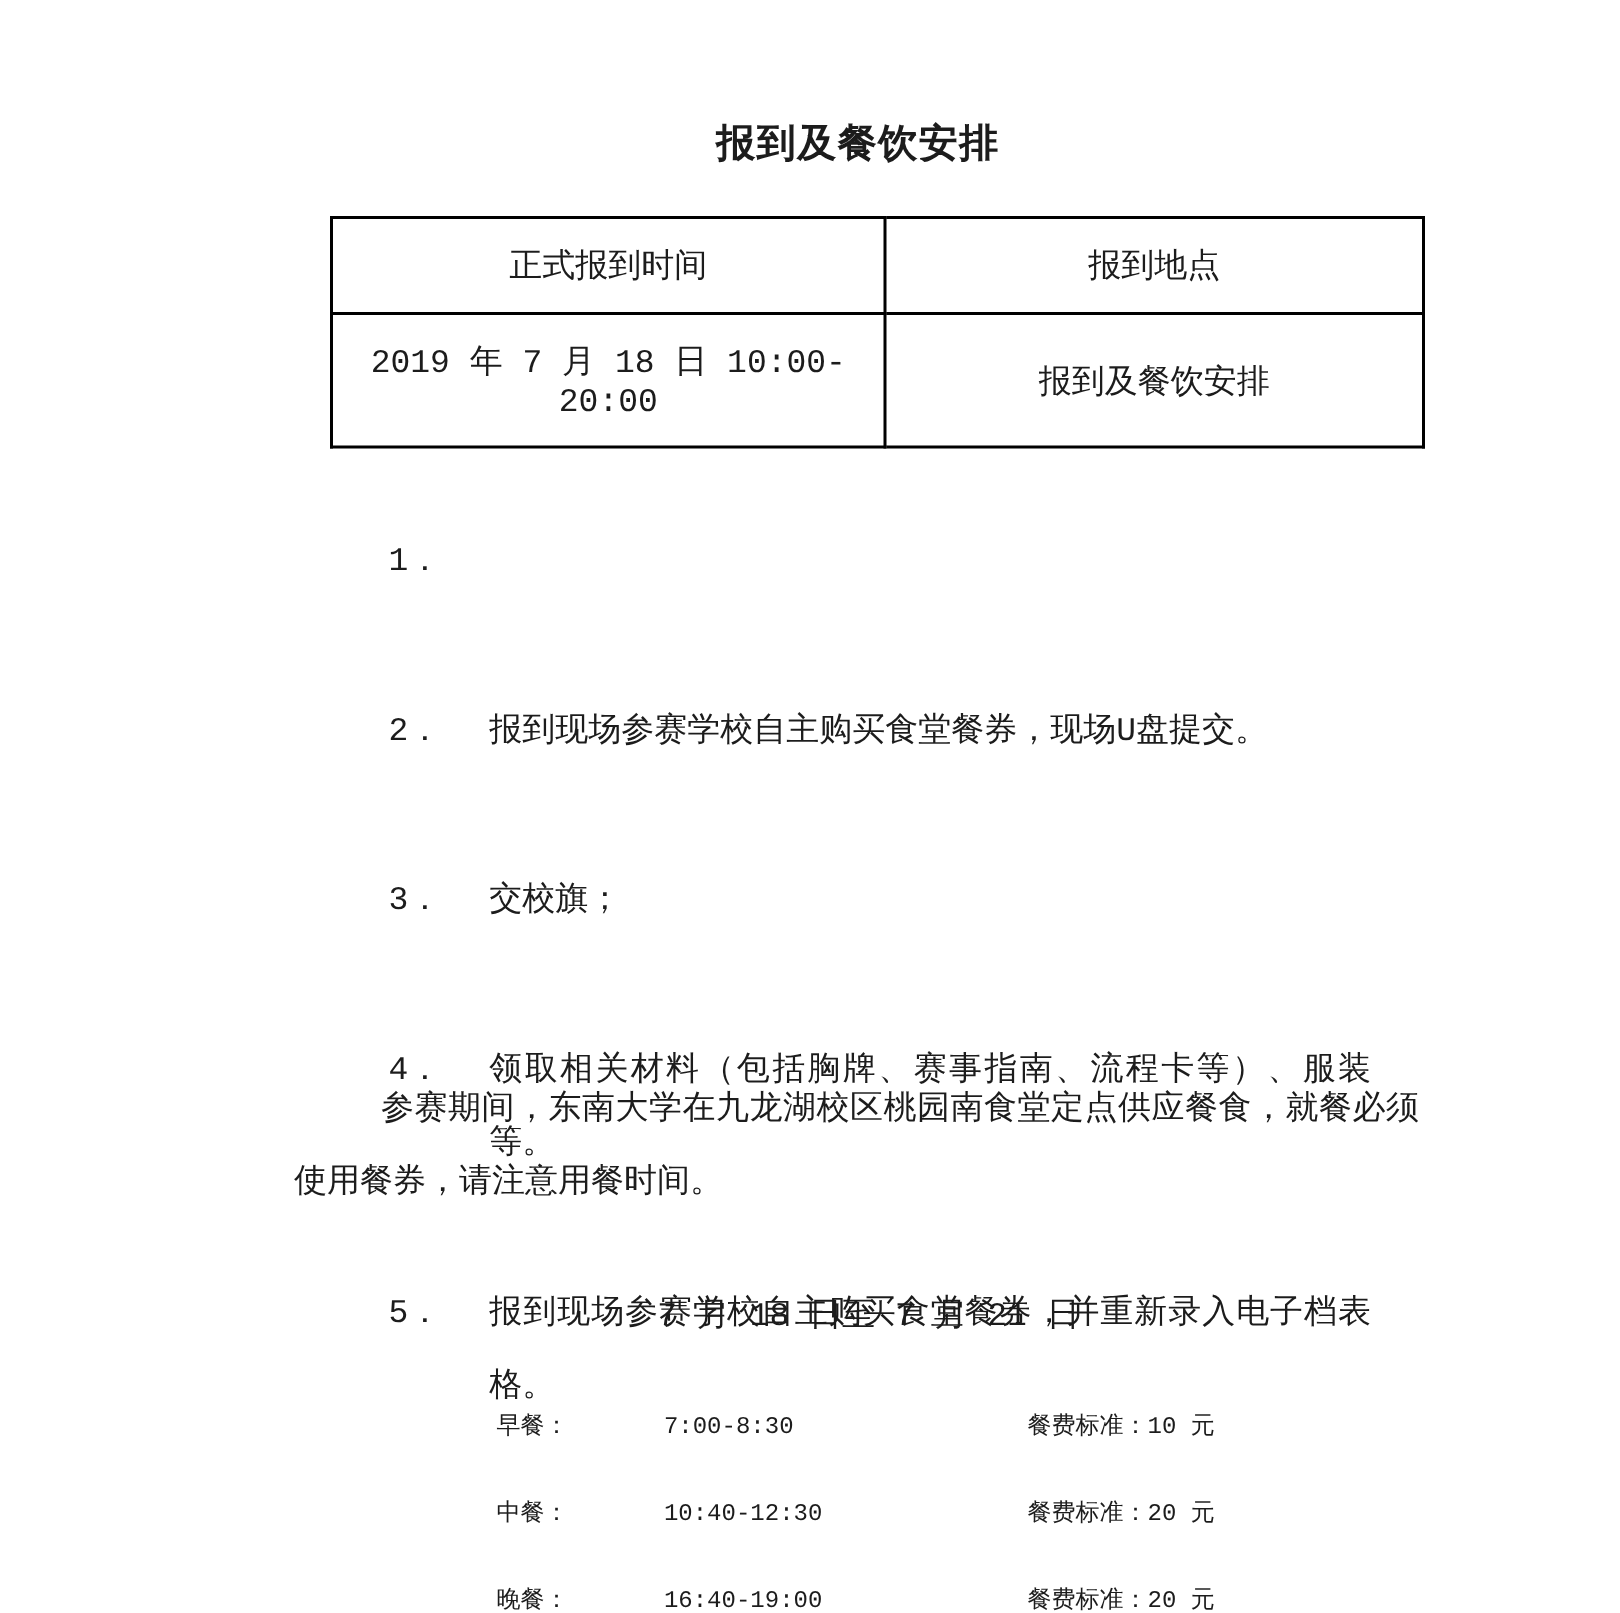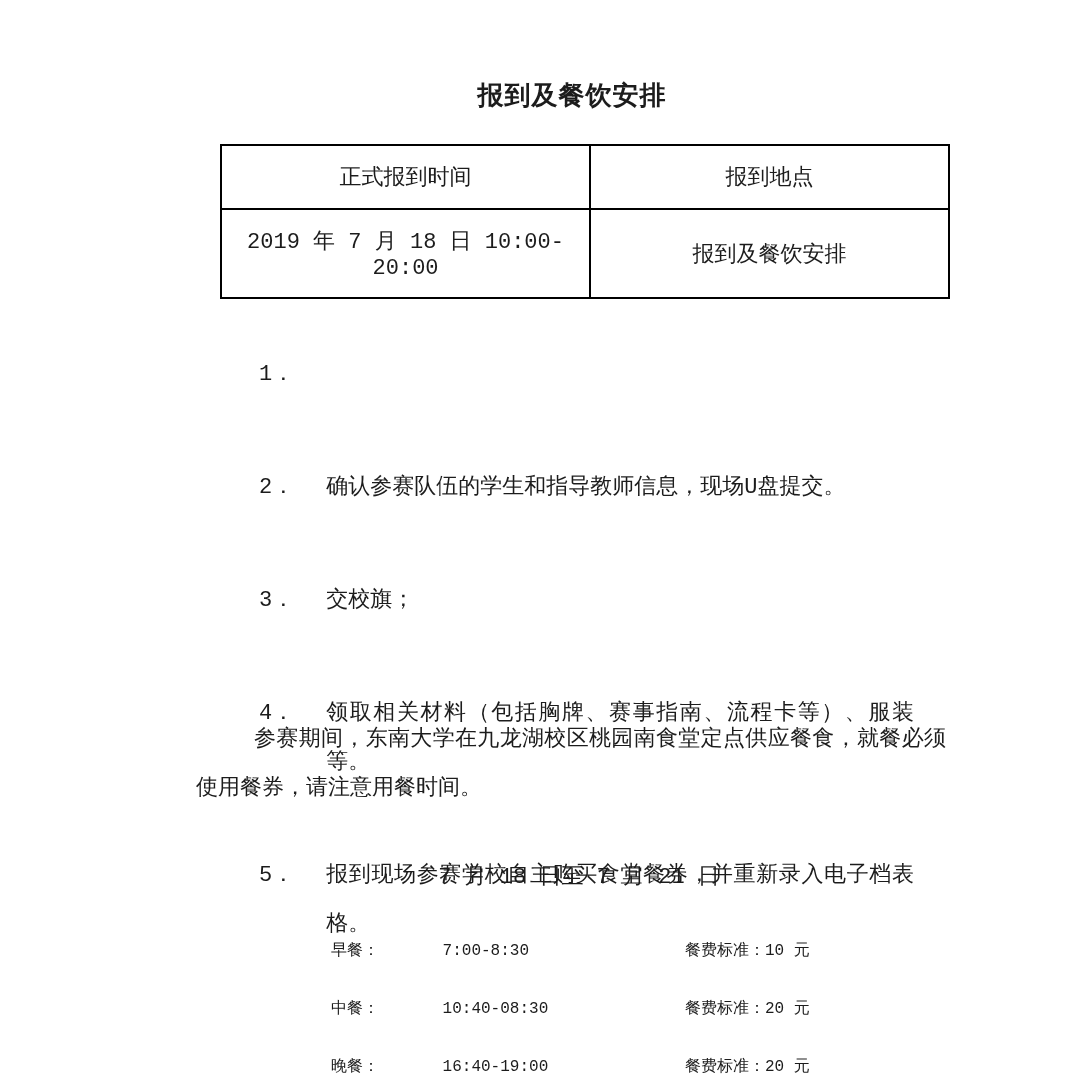--- a/index.html
+++ b/index.html
@@ -87,21 +87,21 @@
       </tr>
     </tbody>
   </table>
 
   <div class="num-list">
     <div class="list-item">
       <span class="list-num">1．</span>
     </div>
     <div class="list-item">
       <span class="list-num">2．</span>
-      <span class="list-text">确认参赛队伍的学生和指导教师信息，现场U盘提交。</span>
+      <span class="list-text">报到现场参赛学校自主购买食堂餐券，现场U盘提交。</span>
     </div>
     <div class="list-item">
       <span class="list-num">3．</span>
       <span class="list-text">交校旗；</span>
     </div>
     <div class="list-item">
       <span class="list-num">4．</span>
       <span class="list-text">领取相关材料（包括胸牌、赛事指南、流程卡等）、服装等。</span>
     </div>
     <div class="list-item">
@@ -115,21 +115,21 @@
   <div class="meal-date">7 月 18 日至 7 月 21 日</div>
 
   <div class="meal-list">
     <div class="meal-row">
       <span class="meal-name">早餐：</span>
       <span class="meal-time">7:00-8:30</span>
       <span class="meal-fee">餐费标准：10 元</span>
     </div>
     <div class="meal-row">
       <span class="meal-name">中餐：</span>
-      <span class="meal-time">10:40-08:30</span>
+      <span class="meal-time">10:40-12:30</span>
       <span class="meal-fee">餐费标准：20 元</span>
     </div>
     <div class="meal-row">
       <span class="meal-name">晚餐：</span>
       <span class="meal-time">16:40-19:00</span>
       <span class="meal-fee">餐费标准：20 元</span>
     </div>
   </div>
 
 </div>

